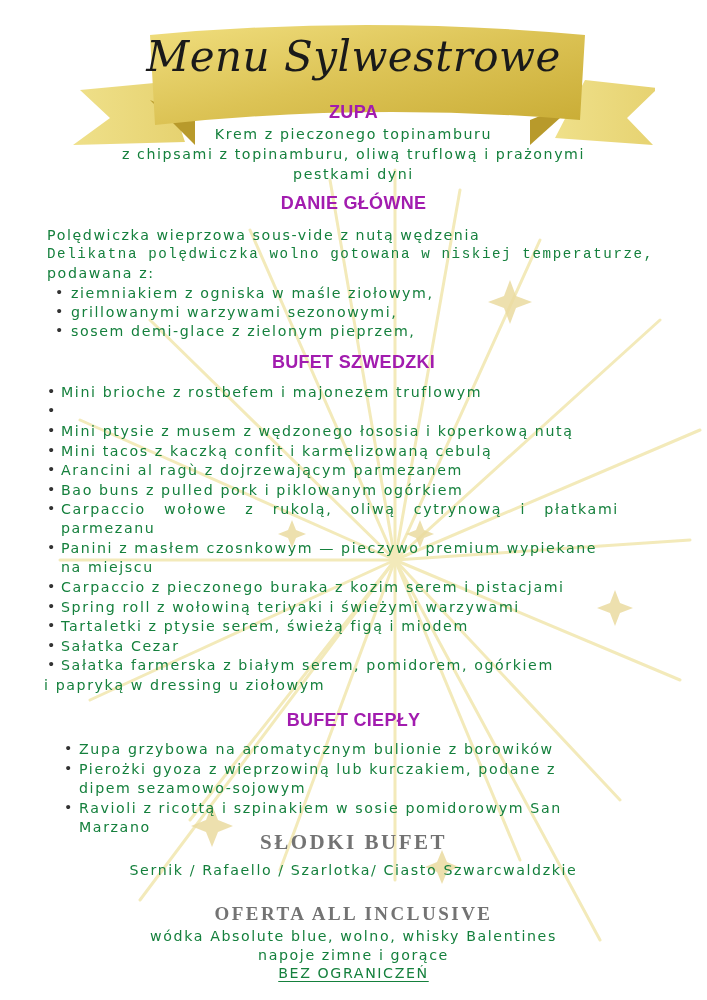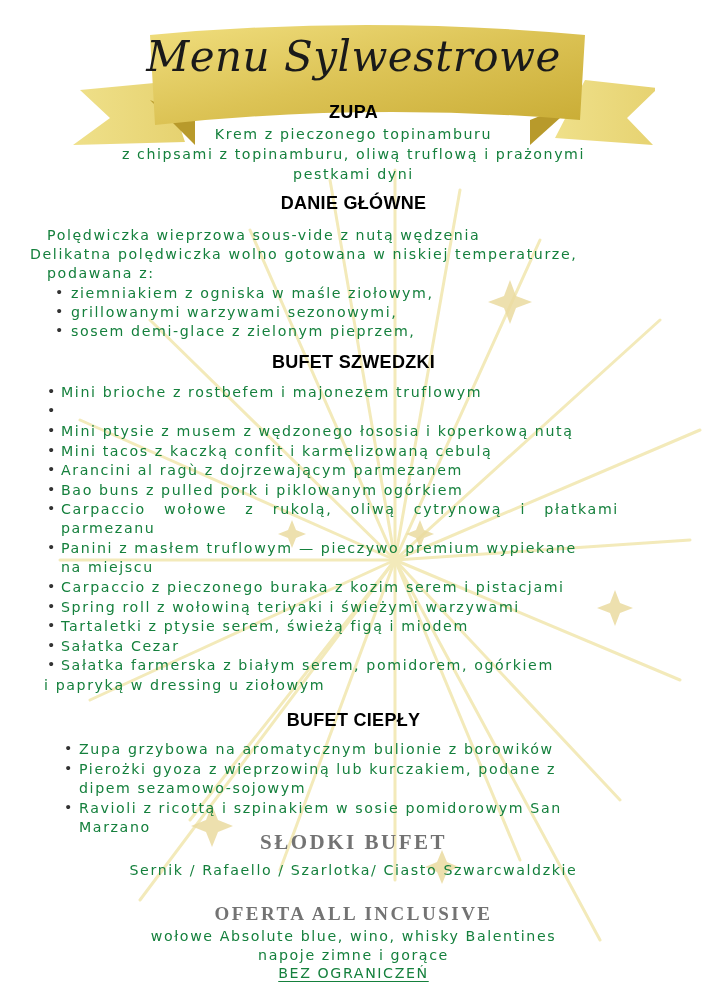--- a/index.html
+++ b/index.html
@@ -16,21 +16,21 @@
     .ribbon { position: absolute; left: 55px; top: 20px; width: 600px; height: 130px; z-index: 1; }
     .ribbon-title {
       position: absolute; left: 0; top: 32px; width: 707px; text-align: center;
       font-family: "DejaVu Serif", serif; font-style: italic;
       font-size: 42px; color: #1a1a1a; letter-spacing: 0.5px; z-index: 3;
     }
 
     .heading {
       position: absolute; left: 0; width: 707px; text-align: center;
       font-family: "Liberation Sans", sans-serif; font-weight: 700; font-size: 18px;
-      color: #000000; letter-spacing: 0.3px;
+      color: #a21caf; letter-spacing: 0.3px;
     }
     .heading.serif {
       font-family: "Liberation Serif", serif; font-weight: 700; font-size: 21px;
       letter-spacing: 2.5px; color: #737373;
     }
     .line {
       position: absolute; font-size: 14.2px; letter-spacing: 1.6px; color: #15803d;
       white-space: nowrap; line-height: 19px;
     }
     .center { left: 0; width: 707px; text-align: center; }
@@ -99,21 +99,21 @@
 <div class="content">
   <div class="ribbon-title">Menu Sylwestrowe</div>
 
   <div class="heading" style="top:102px;">ZUPA</div>
   <div class="line center" style="top:125px;">Krem z pieczonego topinamburu</div>
   <div class="line center" style="top:145px;">z chipsami z topinamburu, oliwą truflową i prażonymi</div>
   <div class="line center" style="top:165px;">pestkami dyni</div>
 
   <div class="heading" style="top:193px;">DANIE GŁÓWNE</div>
   <div class="line" style="left:47px; top:226px;">Polędwiczka wieprzowa sous-vide z nutą wędzenia</div>
-  <div class="line" style="left:30px; top:245px;">Delikatna polędwiczka wolno gotowana w niskiej temperaturze,</div>
+  <div class="line" style="left:47px; top:245px;font-family:Liberation Mono, monospace;">Delikatna polędwiczka wolno gotowana w niskiej temperaturze,</div>
   <div class="line" style="left:47px; top:264px;">podawana z:</div>
   <div class="bul" style="left:55px; top:284px;">•</div>
   <div class="line" style="left:71px; top:284px;">ziemniakiem z ogniska w maśle ziołowym,</div>
   <div class="bul" style="left:55px; top:303px;">•</div>
   <div class="line" style="left:71px; top:303px;">grillowanymi warzywami sezonowymi,</div>
   <div class="bul" style="left:55px; top:322px;">•</div>
   <div class="line" style="left:71px; top:322px;">sosem demi-glace z zielonym pieprzem,</div>
 
   <div class="heading" style="top:352px;">BUFET SZWEDZKI</div>
   <div class="bul" style="left:47px; top:383px;">•</div>
@@ -124,21 +124,21 @@
   <div class="bul" style="left:47px; top:442px;">•</div>
   <div class="line" style="left:61px; top:442px;">Mini tacos z kaczką confit i karmelizowaną cebulą</div>
   <div class="bul" style="left:47px; top:461px;">•</div>
   <div class="line" style="left:61px; top:461px;text-align:center;">Arancini al ragù z dojrzewającym parmezanem</div>
   <div class="bul" style="left:47px; top:481px;">•</div>
   <div class="line" style="left:61px; top:481px;">Bao buns z pulled pork i piklowanym ogórkiem</div>
   <div class="bul" style="left:47px; top:500px;">•</div>
   <div class="line" style="left:61px; top:500px; white-space:pre;">Carpaccio   wołowe   z   rukolą,   oliwą   cytrynową   i   płatkami</div>
   <div class="line" style="left:61px; top:519px;">parmezanu</div>
   <div class="bul" style="left:47px; top:539px;">•</div>
-  <div class="line" style="left:61px; top:539px;">Panini z masłem truflowym — pieczywo premium wypiekane</div>
+  <div class="line" style="left:61px; top:539px;">Panini z masłem czosnkowym — pieczywo premium wypiekane</div>
   <div class="line" style="left:61px; top:558px;">na miejscu</div>
   <div class="bul" style="left:47px; top:578px;">•</div>
   <div class="line" style="left:61px; top:578px;">Carpaccio z pieczonego buraka z kozim serem i pistacjami</div>
   <div class="bul" style="left:47px; top:598px;">•</div>
   <div class="line" style="left:61px; top:598px;">Spring roll z wołowiną teriyaki i świeżymi warzywami</div>
   <div class="bul" style="left:47px; top:617px;">•</div>
   <div class="line" style="left:61px; top:617px;">Tartaletki z ptysie serem, świeżą figą i miodem</div>
   <div class="bul" style="left:47px; top:637px;">•</div>
   <div class="line" style="left:61px; top:637px;">Sałatka Cezar</div>
   <div class="bul" style="left:47px; top:656px;">•</div>
@@ -152,18 +152,18 @@
   <div class="line" style="left:79px; top:760px;">Pierożki gyoza z wieprzowiną lub kurczakiem, podane z</div>
   <div class="line" style="left:79px; top:779px;">dipem sezamowo-sojowym</div>
   <div class="bul" style="left:64px; top:799px;">•</div>
   <div class="line" style="left:79px; top:799px;">Ravioli z ricottą i szpinakiem w sosie pomidorowym San</div>
   <div class="line" style="left:79px; top:818px;">Marzano</div>
 
   <div class="heading serif" style="top:830px;">SŁODKI BUFET</div>
   <div class="line center" style="top:861px;">Sernik / Rafaello / Szarlotka/ Ciasto Szwarcwaldzkie</div>
 
   <div class="heading serif" style="top:903px; font-size:19px;">OFERTA ALL INCLUSIVE</div>
-  <div class="line center" style="top:927px;">wołowe Absolute blue, wino, whisky Balentines</div>
+  <div class="line center" style="top:927px;">wódka Absolute blue, wolno, whisky Balentines</div>
   <div class="line center" style="top:946px;">napoje zimne i gorące</div>
   <div class="line center" style="top:964px;">
     <span class="underline">BEZ OGRANICZEŃ</span>
   </div>
 </div>
 
 </body></html>

